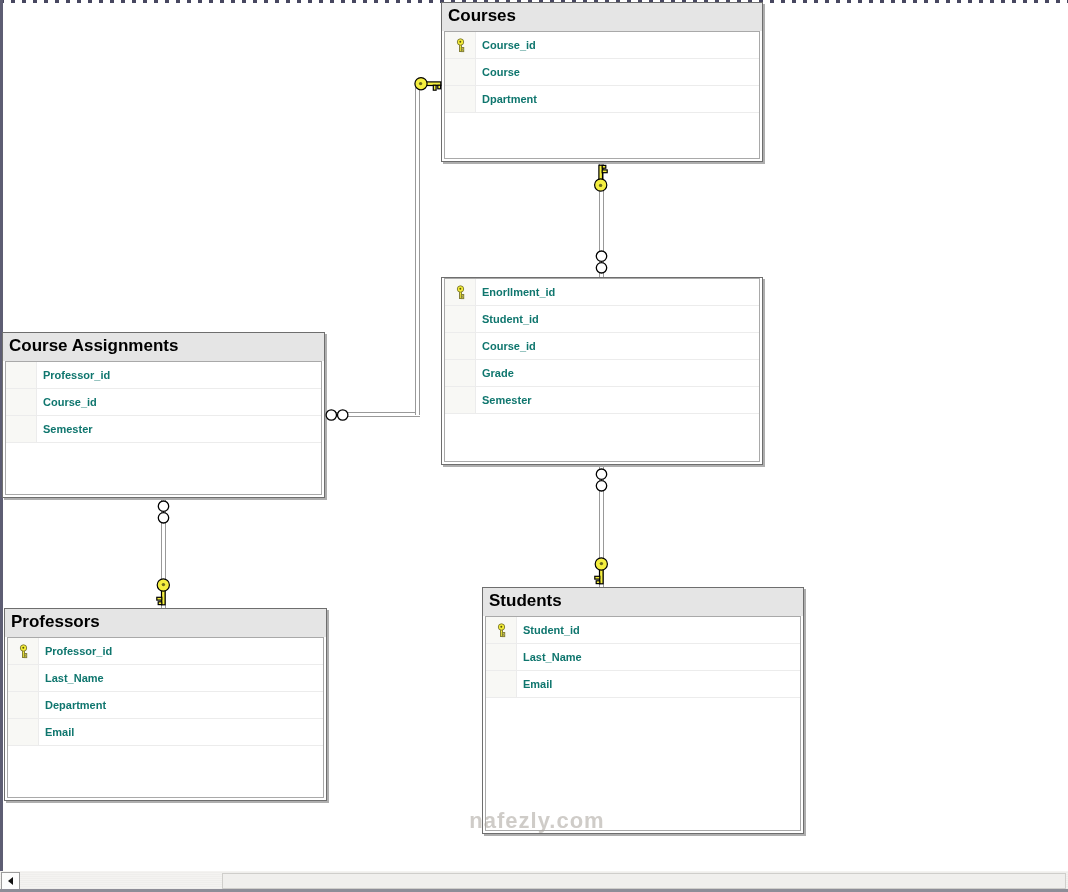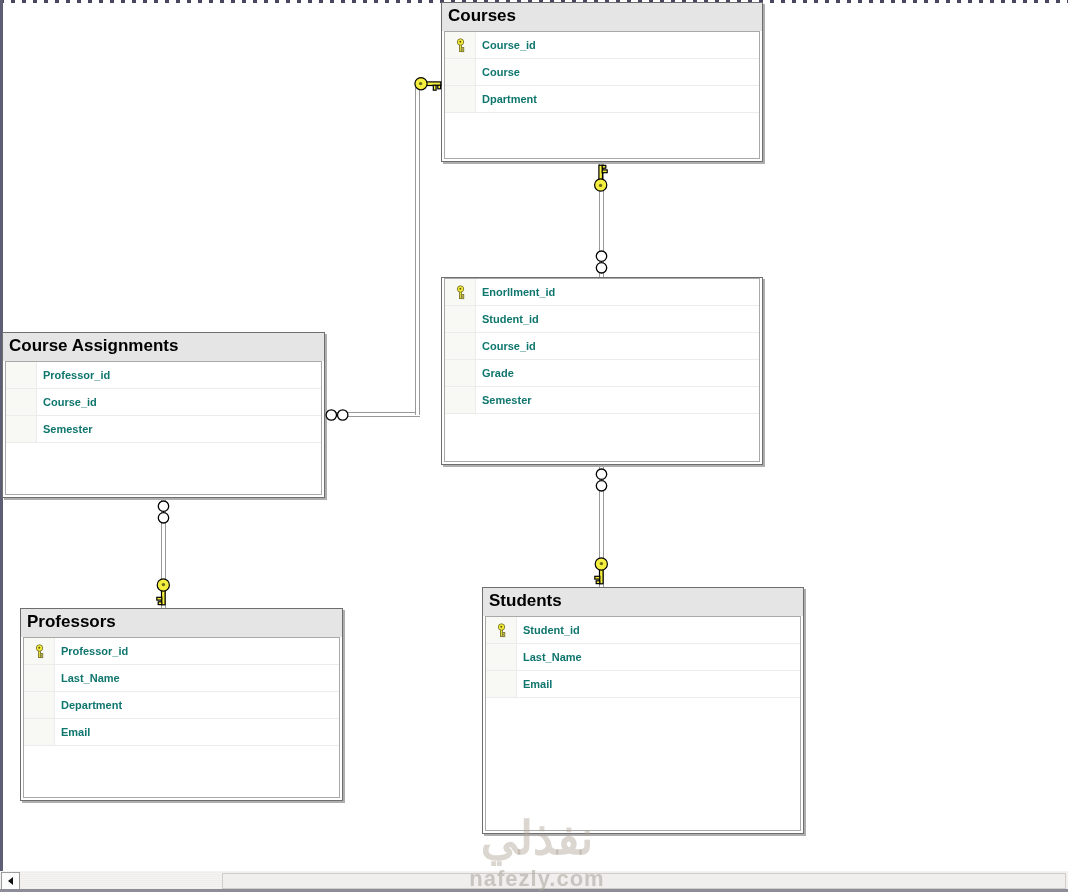--- a/index.html
+++ b/index.html
@@ -233,21 +233,21 @@
         <div class="t-sel"></div>
         <div class="t-name">Course_id</div>
       </div>
       <div class="t-row">
         <div class="t-sel"></div>
         <div class="t-name">Semester</div>
       </div>
     </div>
 </div>
 
-<div class="table-window" style="left:20px;top:608px;width:321px;height:191px;">
+<div class="table-window" style="left:4px;top:608px;width:321px;height:191px;">
   <div class="t-title">Professors</div>
   <div class="t-grid">
       <div class="t-row">
         <div class="t-sel">
           <svg width="11" height="15" viewBox="0 0 11 15">
             <g stroke="#84803a" stroke-width="1">
               <rect x="4.5" y="6.5" width="2" height="7" fill="#f6ef35"></rect>
               <rect x="6.3" y="9.5" width="2.4" height="1.6" fill="#f6ef35"></rect>
               <rect x="6.3" y="12" width="2.4" height="1.6" fill="#f6ef35"></rect>
               <circle cx="5.5" cy="4" r="3.2" fill="#f6ef35"></circle>
@@ -266,21 +266,20 @@
         <div class="t-name">Department</div>
       </div>
       <div class="t-row">
         <div class="t-sel"></div>
         <div class="t-name">Email</div>
       </div>
     </div>
 </div>
 
 <div class="watermark">
-  <div class="wm-ar">نفذلي</div>
   <div class="wm-en">nafezly.com</div>
 </div>
 
 <div class="scrollbar">
   <div class="sb-btn">
     <div class="sb-arrow"></div>
   </div>
   <div class="sb-thumb"></div>
   <div class="sb-bottom"></div>
 </div>

